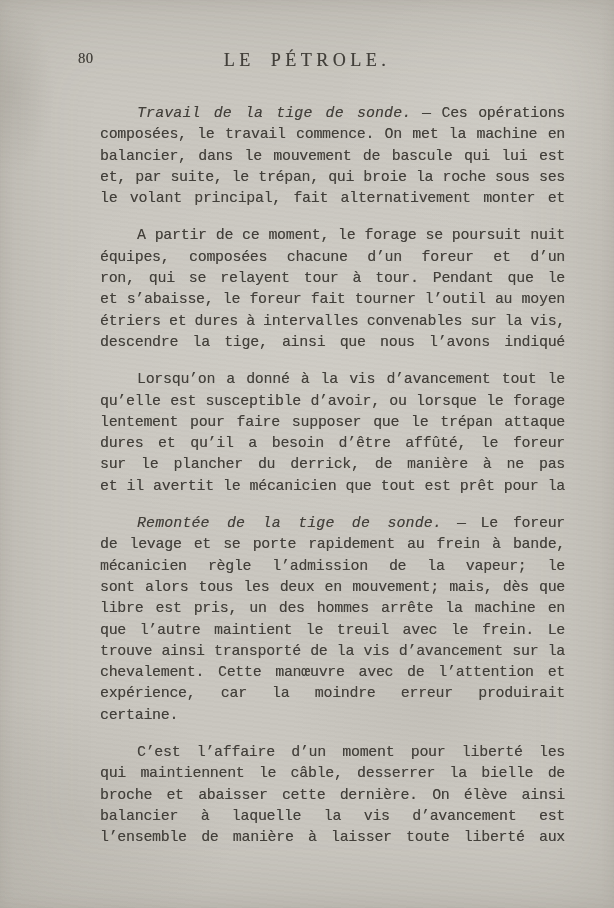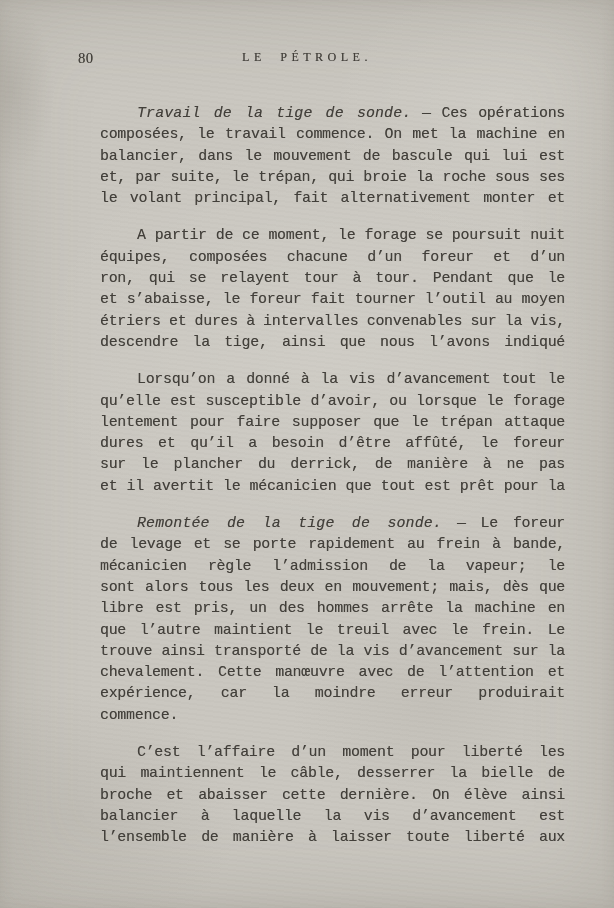--- a/index.html
+++ b/index.html
@@ -34,21 +34,21 @@
     position: absolute;
     left: 78px;
     top: 2px;
     font-size: 14.5px;
     letter-spacing: 0.5px;
     text-shadow: 0.2px 0.2px 0.5px rgba(66,63,58,0.55);
   }
   .title {
     display: block;
     text-align: center;
-    font-size: 12px;
+    font-size: 18px;
     letter-spacing: 4.5px;
     word-spacing: 7px;
     padding-top: 2px;
     text-shadow: 0.2px 0.2px 0.5px rgba(66,63,58,0.55);
   }
   .text-block {
     position: absolute;
     left: 84px;
     top: 87px;
     width: 497px;
@@ -115,21 +115,21 @@
       <div class="para">
         <div class="line first"><i>Remontée de la tige de sonde.</i> — Le foreur embraye le treuil</div>
         <div class="line">de levage et se porte rapidement au frein à bande, tandis que le</div>
         <div class="line">mécanicien règle l’admission de la vapeur; le balancier et le treuil</div>
         <div class="line">sont alors tous les deux en mouvement; mais, dès que tout le câble</div>
         <div class="line">libre est pris, un des hommes arrête la machine en même temps</div>
         <div class="line">que l’autre maintient le treuil avec le frein. Le poids des outils se</div>
         <div class="line">trouve ainsi transporté de la vis d’avancement sur la poulie du</div>
         <div class="line">chevalement. Cette manœuvre avec de l’attention et une certaine</div>
         <div class="line">expérience, car la moindre erreur produirait infailliblement un</div>
-        <div class="line last">commence.</div>
+        <div class="line last">certaine.</div>
       </div>
       <div class="para">
         <div class="line first">C’est l’affaire d’un moment pour liberté les griffes de la vis</div>
         <div class="line">qui maintiennent le câble, desserrer la bielle de l’assemblage à</div>
         <div class="line">broche et abaisser cette dernière. On élève ainsi l’extrémité du</div>
         <div class="line">balancier à laquelle la vis d’avancement est suspendue, et on déplace</div>
         <div class="line last">l’ensemble de manière à laisser toute liberté aux mouvements du</div>
       </div>
     </main>
 </div>

